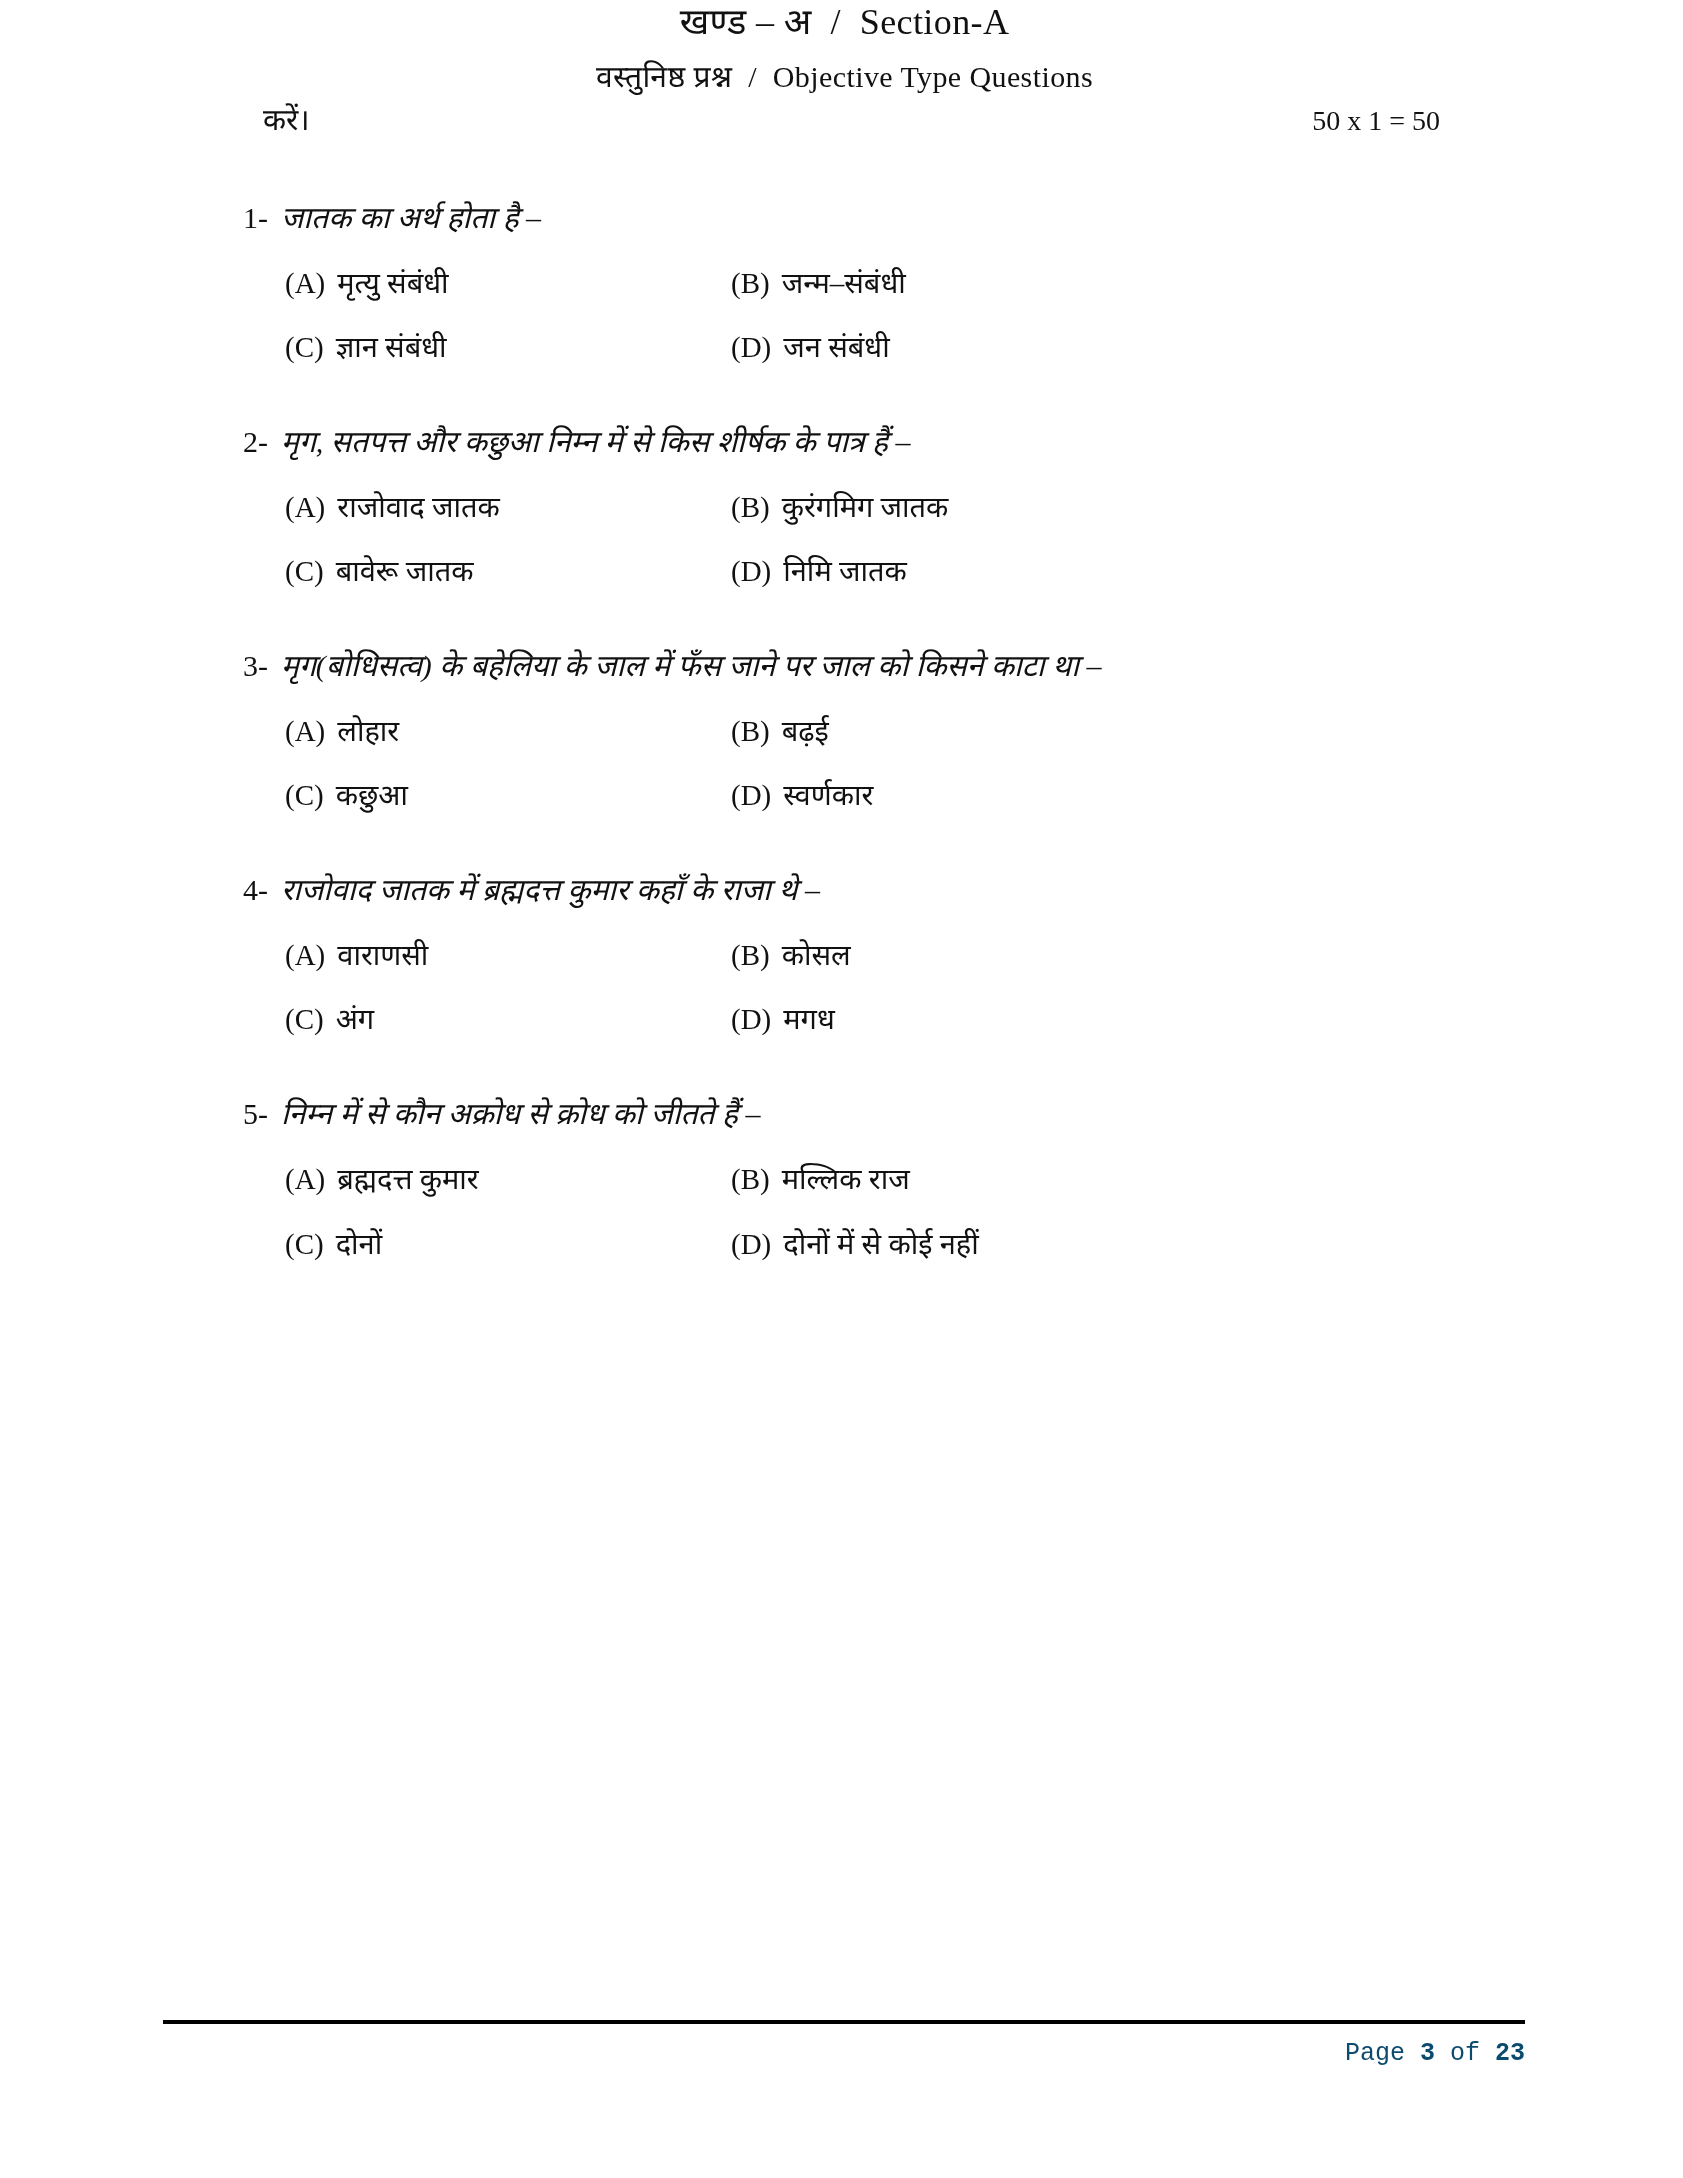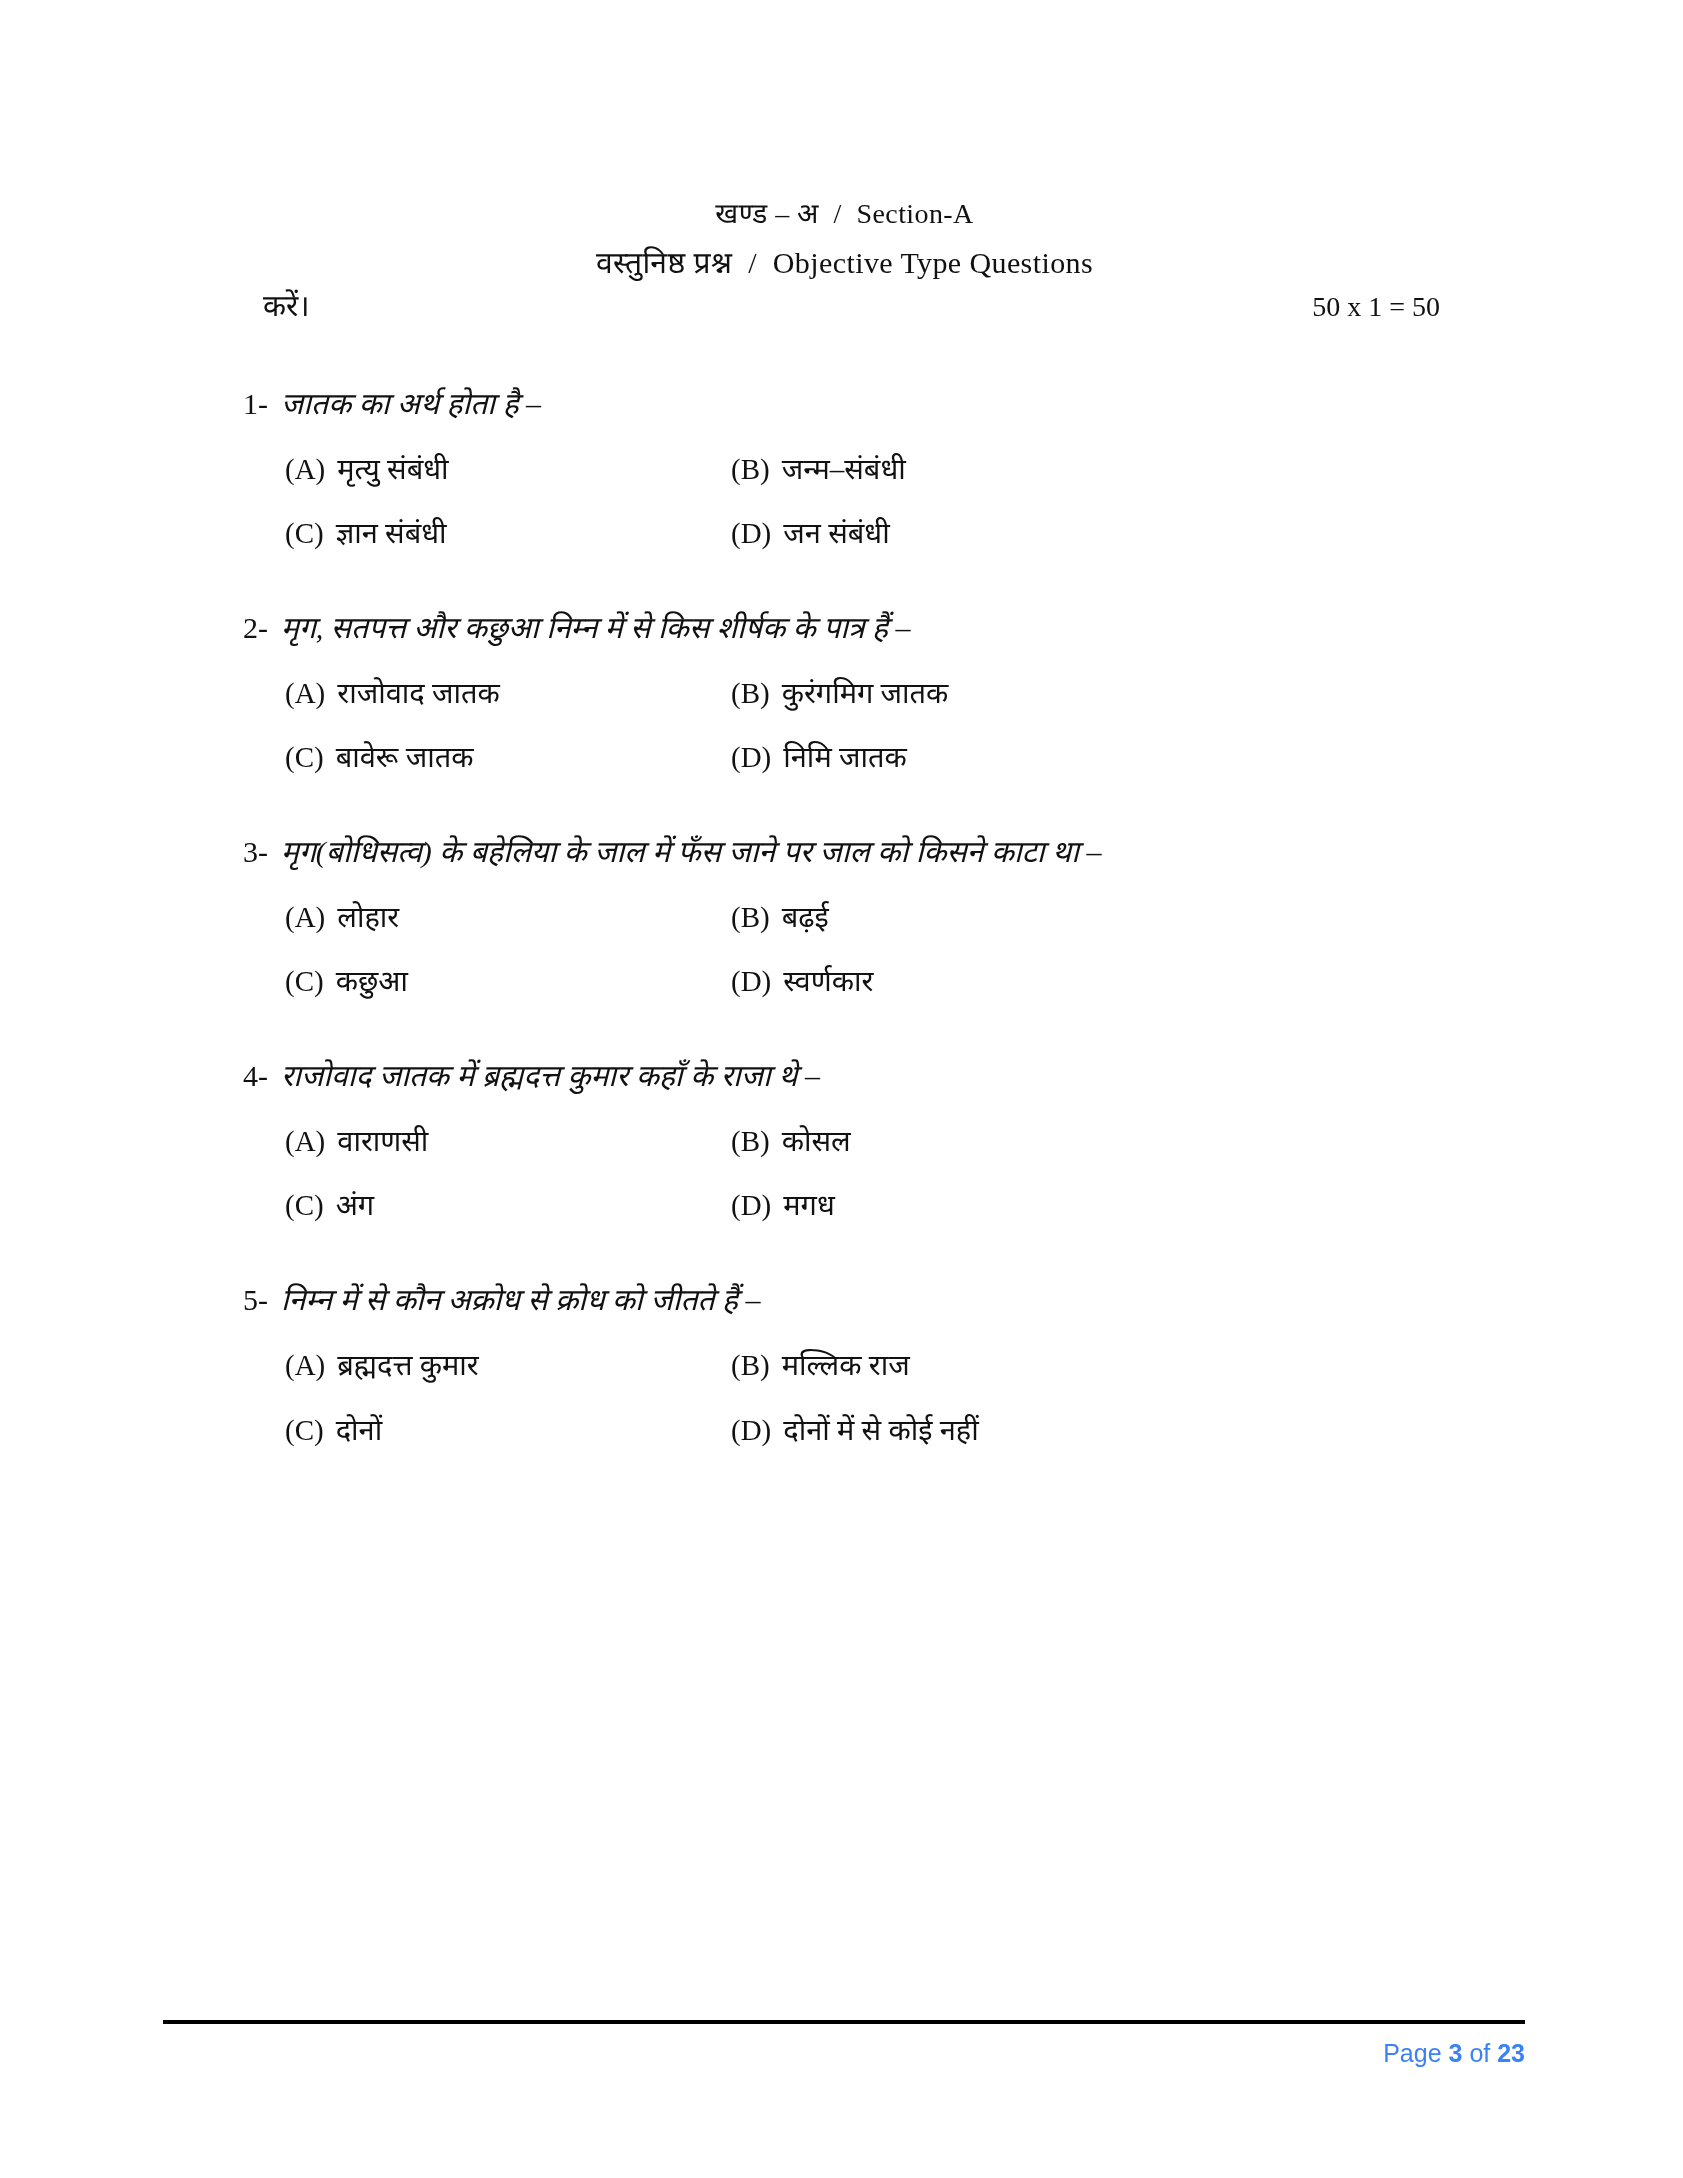--- a/index.html
+++ b/index.html
@@ -20,23 +20,22 @@
   .content {
     position: absolute;
     left: 243px;
     top: 0;
     width: 1203px;
   }
 
   
   .section-heading {
     text-align: center;
-    font-size: 28px;
+    font-size: 36px;
     line-height: 1.25;
-    margin-top: 196px;
     letter-spacing: 0.4px;
     white-space: pre;
   }
   .subsection-heading {
     text-align: center;
     font-size: 30px;
     line-height: 1.25;
     margin-top: 13px;
     letter-spacing: 0.4px;
     white-space: pre;
@@ -125,22 +124,22 @@
     right: 158px;
     top: 2020px;
     height: 4px;
     background: #000000;
   }
   .footer {
     position: absolute;
     right: 158px;
     top: 2039px;
     font-size: 25px;
-    font-family: Liberation Sans, sans-serif;
-    color: #3b82f6;
+    font-family: Liberation Mono, monospace;
+    color: #0c4a6e;
     text-align: right;
   }
   .footer .pg-strong {
     font-weight: bold;
   }
   .footer span { display: inline; }
 </style>
 </head>
 <body>
 

